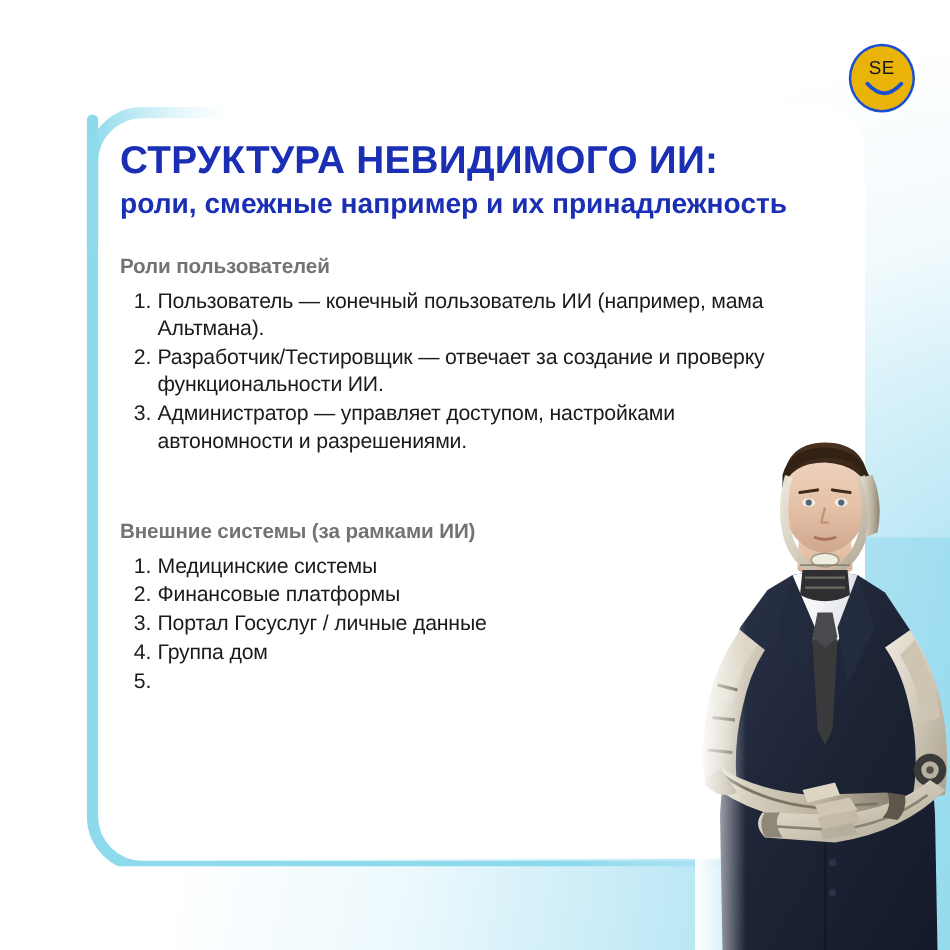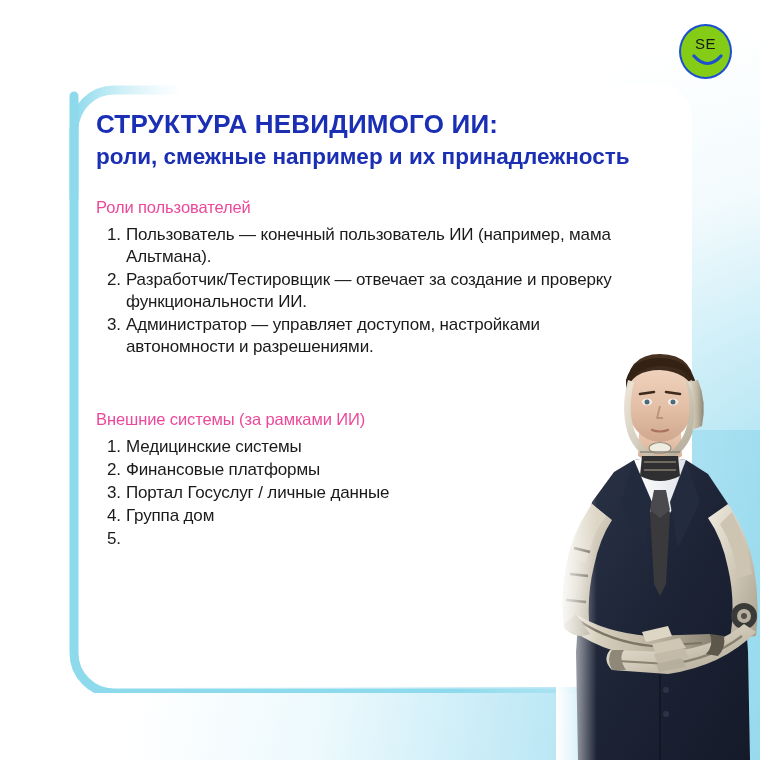--- a/index.html
+++ b/index.html
@@ -29,25 +29,25 @@
   }
   .bg-wash-2 {
     position: absolute;
     left: 0; right: 0; bottom: 0; height: 330px;
     background: linear-gradient(100deg, rgba(255,255,255,1) 0%, rgba(255,255,255,1) 22%, rgba(236,249,253,0.85) 46%, rgba(176,227,243,0.95) 80%, rgba(150,218,238,1) 100%);
   }
 
   
   .logo {
     position: absolute;
-    left: 679px; top: 24px;
+    left: 679px; top: 35px;
     width: 53px; height: 55px;
     border: 2.4px solid #1b4fd1;
     border-radius: 50%;
-    background: #84cc16;
+    background: #eab308;
     z-index: 40;
   }
   .logo-text {
     position: absolute;
     left: 0; right: 0; top: 9px;
     text-align: center;
     font-size: 15px;
     font-weight: 400;
     letter-spacing: 0.4px;
     color: #16181c;
@@ -80,38 +80,38 @@
     width: 556px;
     z-index: 20;
   }
 
   .title {
     color: #1b2fb5;
     font-weight: 700;
     line-height: 1.26;
   }
   .title-line1 {
-    font-size: 26px;
+    font-size: 31px;
     letter-spacing: 0.2px;
     display: block;
   }
   .title-line2 {
     font-size: 22.5px;
     letter-spacing: 0px;
     display: block;
     margin-top: 2px;
   }
 
   .section { margin-top: 26px; }
   .section-2 { margin-top: 50px; }
 
   .section-head {
     font-size: 16.5px;
-    font-weight: 400;
-    color: #ec4899;
+    font-weight: 700;
+    color: #737373;
     line-height: 1.3;
     letter-spacing: -0.1px;
   }
 
   ol.items {
     list-style: none;
     margin-top: 5px;
   }
   ol.items > li {
     display: flex;

